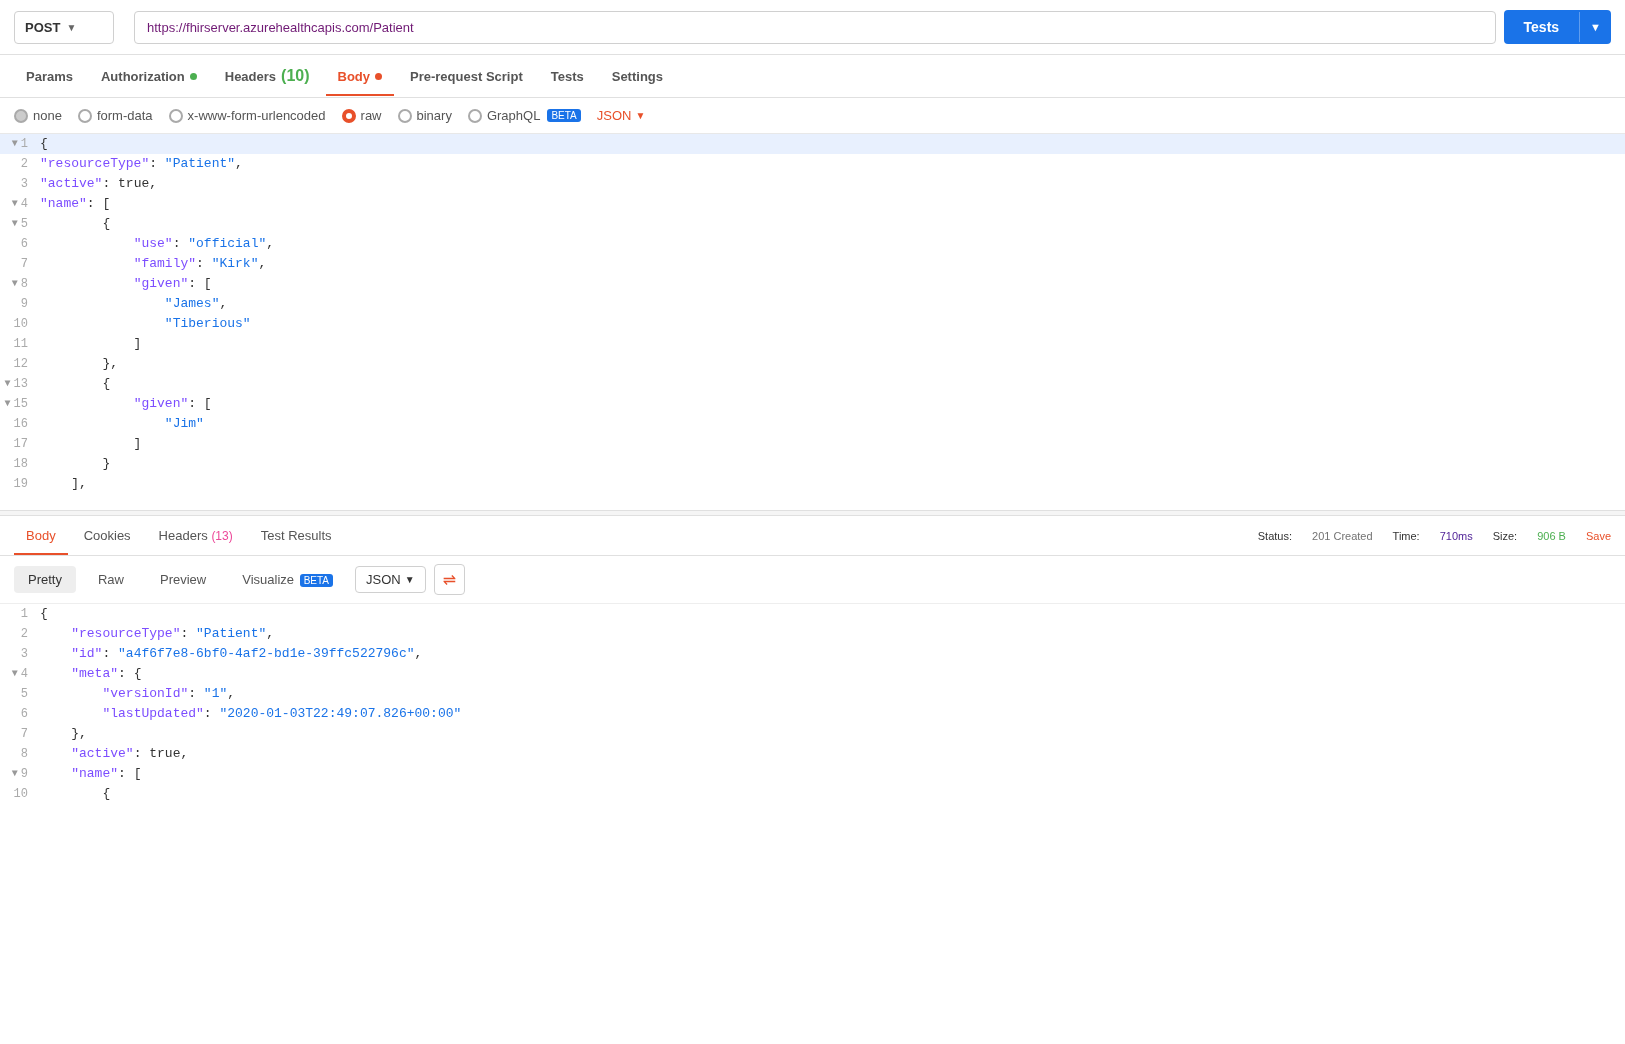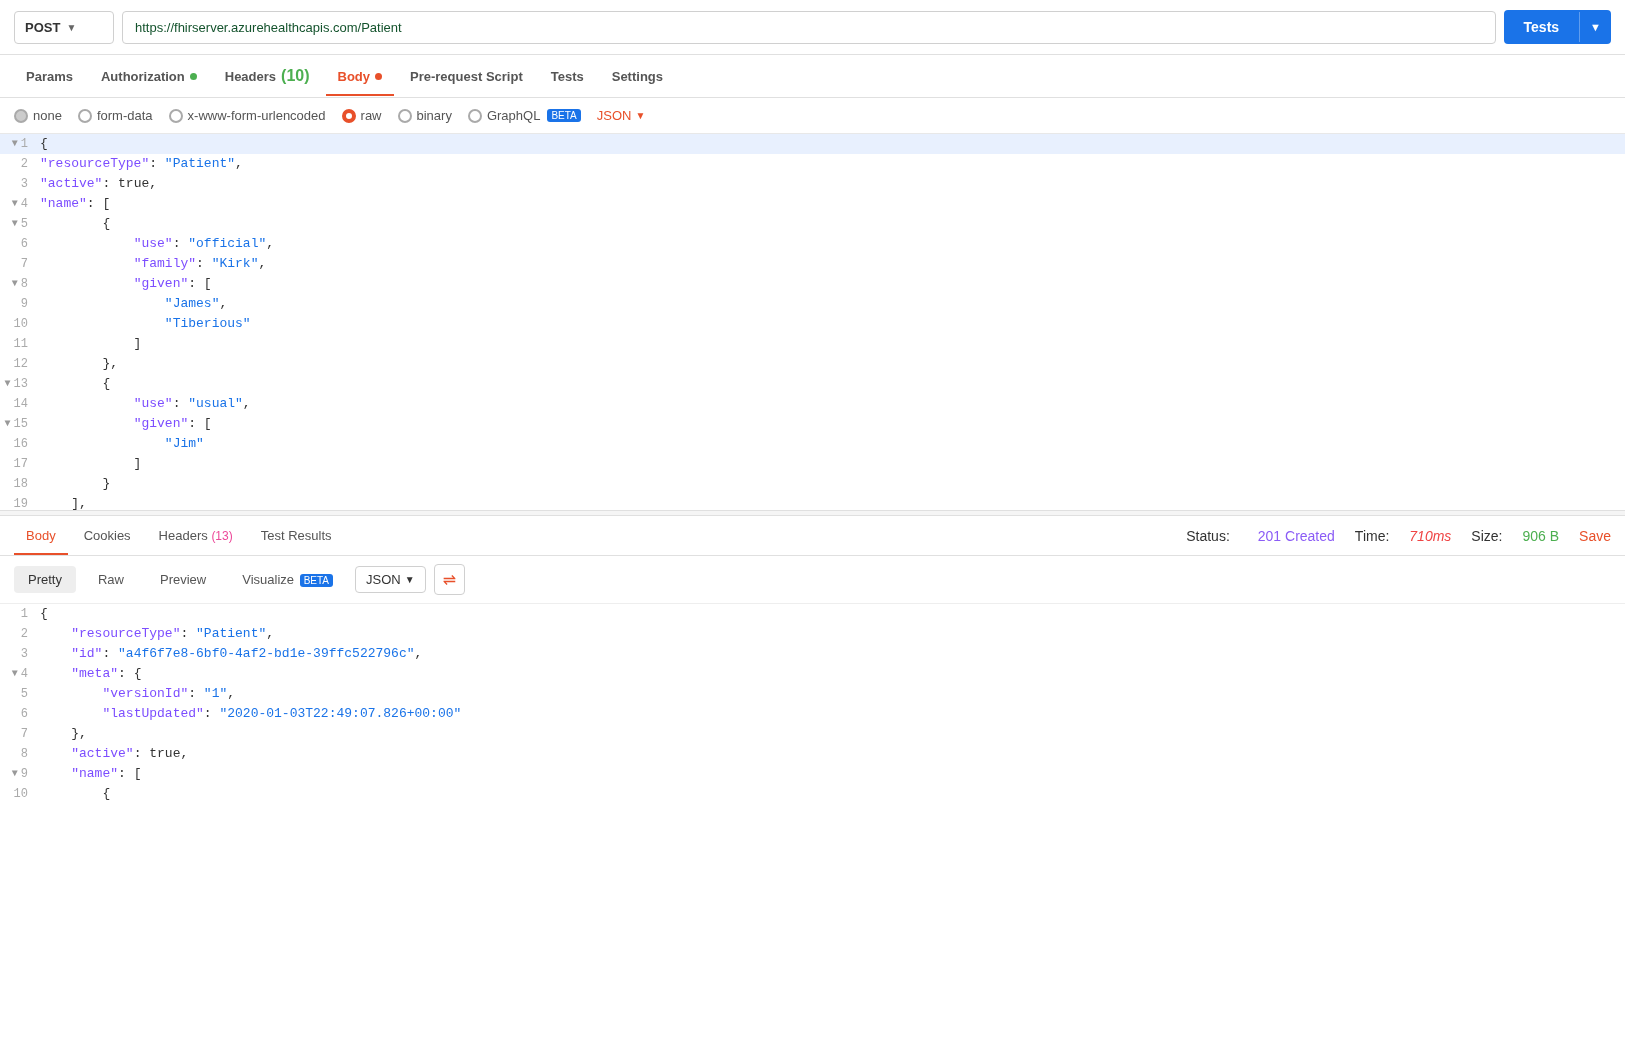--- a/index.html
+++ b/index.html
@@ -19,21 +19,22 @@
       border: 1px solid #d0d0d0; border-radius: 4px;
       padding: 8px 10px; background: #fff; font-size: 13px; font-weight: 600;
       cursor: pointer; min-width: 100px;
     }
     .method-select span { color: #333; }
     .method-select .chevron { color: #666; font-size: 10px; }
     .url-input {
       flex: 1;
       border: 1px solid #d0d0d0; border-radius: 4px;
       padding: 8px 12px; font-size: 13px; outline: none;
-      color: #14532d;
+      color: #701a75;
+      margin-left: 12px;
     }
     .send-btn {
       display: flex; align-items: center; gap: 0;
       background: #1a73e8; color: #fff; border: none; border-radius: 4px;
       font-size: 14px; font-weight: 600; cursor: pointer;
       overflow: hidden;
     }
     .send-btn-main { padding: 9px 20px; }
     .send-btn-arrow { padding: 9px 10px; border-left: 1px solid rgba(255,255,255,0.3); font-size: 11px; }
 
@@ -124,24 +125,24 @@
     }
     .resp-tabs { display: flex; gap: 4px; }
     .resp-tab {
       padding: 12px 12px 10px;
       cursor: pointer; color: #555; font-size: 13px;
       border-bottom: 2px solid transparent;
     }
     .resp-tab.active { border-bottom: 2px solid #e8502a; color: #e8502a; }
     .resp-status {
       display: flex; align-items: center; gap: 20px;
-      font-size: 14px;
-    }
-    .status-ok { color: #8b5cf6; margin-left: 8px; }
-    .time-val { color: #ef4444; font-style: italic; }
+      font-size: 11px;
+    }
+    .status-ok { color: #737373; }
+    .time-val { color: #4c1d95; }
     .size-val { color: #4caf50; }
     .save-link { color: #e8502a; cursor: pointer; font-weight: 500; }
 
     
     .resp-toolbar {
       display: flex; align-items: center; gap: 8px;
       padding: 8px 14px;
       border-bottom: 1px solid #eee;
     }
     .resp-view-btn {
@@ -289,24 +290,20 @@
     <span class="line-num">11</span>
     <span class="code-content p">            ]</span>
   </div>
   <div class="code-line">
     <span class="line-num">12</span>
     <span class="code-content p">        },</span>
   </div>
   <div class="code-line">
     <span class="line-num"><span class="line-toggle">▼</span> 13</span>
     <span class="code-content p">        {</span>
-  </div>
-  <div class="code-line">
-    <span class="line-num">14</span>
-    <span class="code-content">            <span class="k">"use"</span><span class="p">: </span><span class="s">"usual"</span><span class="p">,</span></span>
   </div>
   <div class="code-line">
     <span class="line-num"><span class="line-toggle">▼</span> 15</span>
     <span class="code-content">            <span class="k">"given"</span><span class="p">: [</span></span>
   </div>
   <div class="code-line">
     <span class="line-num">16</span>
     <span class="code-content">                <span class="s">"Jim"</span></span>
   </div>
   <div class="code-line">

